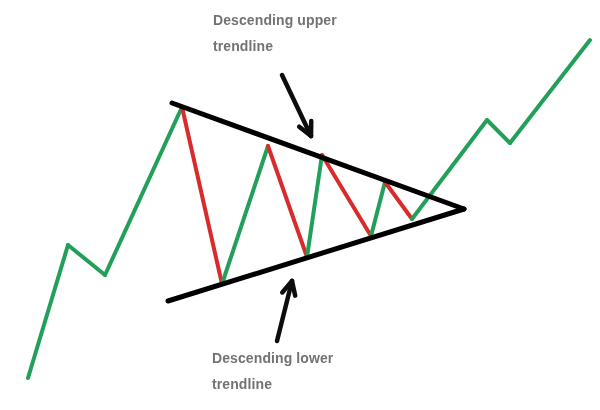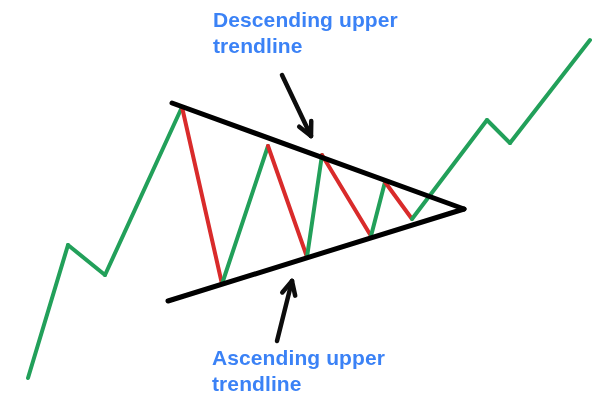--- a/index.html
+++ b/index.html
@@ -21,23 +21,23 @@
   }
   svg#chart {
     display: block;
     width: 600px;
     height: 410px;
   }
   .label-text {
     position: absolute;
     font-family: "Liberation Sans", sans-serif;
     font-weight: bold;
-    font-size: 21px;
+    font-size: 14px;
     line-height: 26px;
-    color: #3b82f6;
+    color: #737373;
     letter-spacing: 0.1px;
     white-space: pre-line;
     user-select: none;
   }
   #label-upper {
     left: 213px;
     top: 7px;
     text-align: left;
   }
   #label-lower {
@@ -85,16 +85,16 @@
           <line x1="292" y1="281" x2="295.20052410810393" y2="295.6545776272619" stroke="#0d0d0d" stroke-width="4.5"></line>
           <line x1="292" y1="281" x2="282.27973631531444" y2="292.42438067906454" stroke="#0d0d0d" stroke-width="4.5"></line>
         </g>
       </g>
 
   </svg>
 
   <div class="label-text" id="label-upper">Descending upper
 trendline</div>
 
-  <div class="label-text" id="label-lower">Ascending upper
+  <div class="label-text" id="label-lower">Descending lower
 trendline</div>
 
 </div>
 
 </body></html>

